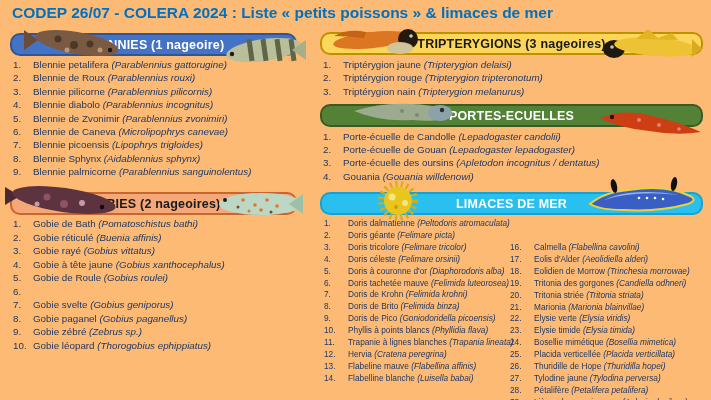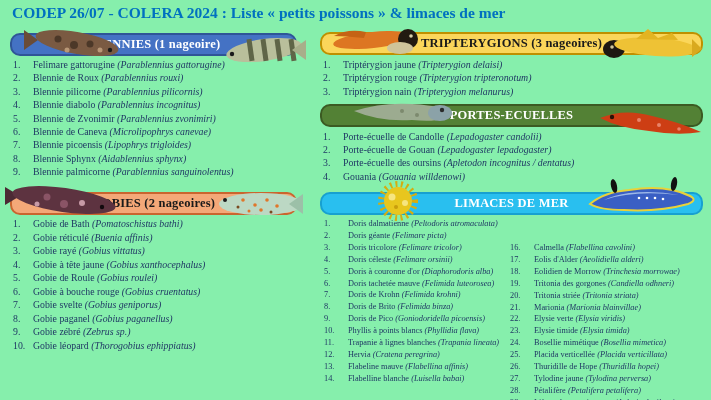--- a/index.html
+++ b/index.html
@@ -1,18 +1,18 @@
 <!DOCTYPE html>
 <html style="--title: #0070C0; --body-text: #1F3864; --header-light-text: #FFFFFF; --header-dark-text: #1A1A1A; --blennies-bg: #4472C4; --blennies-border: #2F5597; --gobies-bg: #F4A878; --gobies-border: #C9652F; --tripterygions-bg: #FBD65A; --tripterygions-border: #BF9000; --portes-bg: #538135; --portes-border: #3B5A22; --limaces-bg: #29BFEF; --limaces-border: #17A0D0;"><head>
 <meta charset="utf-8">
 <style>
   html,body { margin:0; padding:0; background:#e8e8e8; }
   .page {
-    position:relative; width:711px; height:400px; background:#86efac;
-    font-family:Liberation Serif, serif; overflow:hidden;
+    position:relative; width:711px; height:400px; background:#fdba74;
+    font-family:Liberation Sans, sans-serif; overflow:hidden;
     box-shadow:0 0 4px rgba(0,0,0,.3); margin:0 auto;
   }
   .title {
     position:absolute; left:12px; top:4px; width:690px;
     font-size:15.5px; font-weight:bold; color:var(--title); white-space:nowrap;
   }
   .hdr {
     position:absolute; z-index:2; border-radius:10px; border:2px solid;
     display:flex; align-items:center; justify-content:center;
     font-weight:bold; font-size:12.5px; letter-spacing:.2px;
@@ -51,21 +51,21 @@
 
   <div class="hdr hdr-blennies">BLENNIES (1 nageoire)</div>
   <div class="hdr hdr-gobies">GOBIES (2 nageoires)</div>
   <div class="hdr hdr-trips">TRIPTERYGIONS  (3 nageoires)</div>
   <div class="hdr hdr-portes">PORTES-ECUELLES</div>
   <div class="hdr hdr-limaces">LIMACES DE MER</div>
 
   <div class="list list-blennies">
       <div class="row">
         <span class="num">1.</span>
-        <span class="txt"><span>Felimare gattorugine </span><span class="latin">(Parablennius gattorugine)</span></span>
+        <span class="txt"><span>Blennie petalifera </span><span class="latin">(Parablennius gattorugine)</span></span>
       </div>
       <div class="row">
         <span class="num">2.</span>
         <span class="txt"><span>Blennie de Roux </span><span class="latin">(Parablennius rouxi)</span></span>
       </div>
       <div class="row">
         <span class="num">3.</span>
         <span class="txt"><span>Blennie pilicorne </span><span class="latin">(Parablennius pilicornis)</span></span>
       </div>
       <div class="row">
@@ -109,21 +109,20 @@
       <div class="row">
         <span class="num">4.</span>
         <span class="txt"><span>Gobie à tête jaune </span><span class="latin">(Gobius xanthocephalus)</span></span>
       </div>
       <div class="row">
         <span class="num">5.</span>
         <span class="txt"><span>Gobie de Roule </span><span class="latin">(Gobius roulei)</span></span>
       </div>
       <div class="row">
         <span class="num">6.</span>
-        <span class="txt"><span>Gobie à bouche rouge </span><span class="latin">(Gobius cruentatus)</span></span>
       </div>
       <div class="row">
         <span class="num">7.</span>
         <span class="txt"><span>Gobie svelte </span><span class="latin">(Gobius geniporus)</span></span>
       </div>
       <div class="row">
         <span class="num">8.</span>
         <span class="txt"><span>Gobie paganel </span><span class="latin">(Gobius paganellus)</span></span>
       </div>
       <div class="row">

